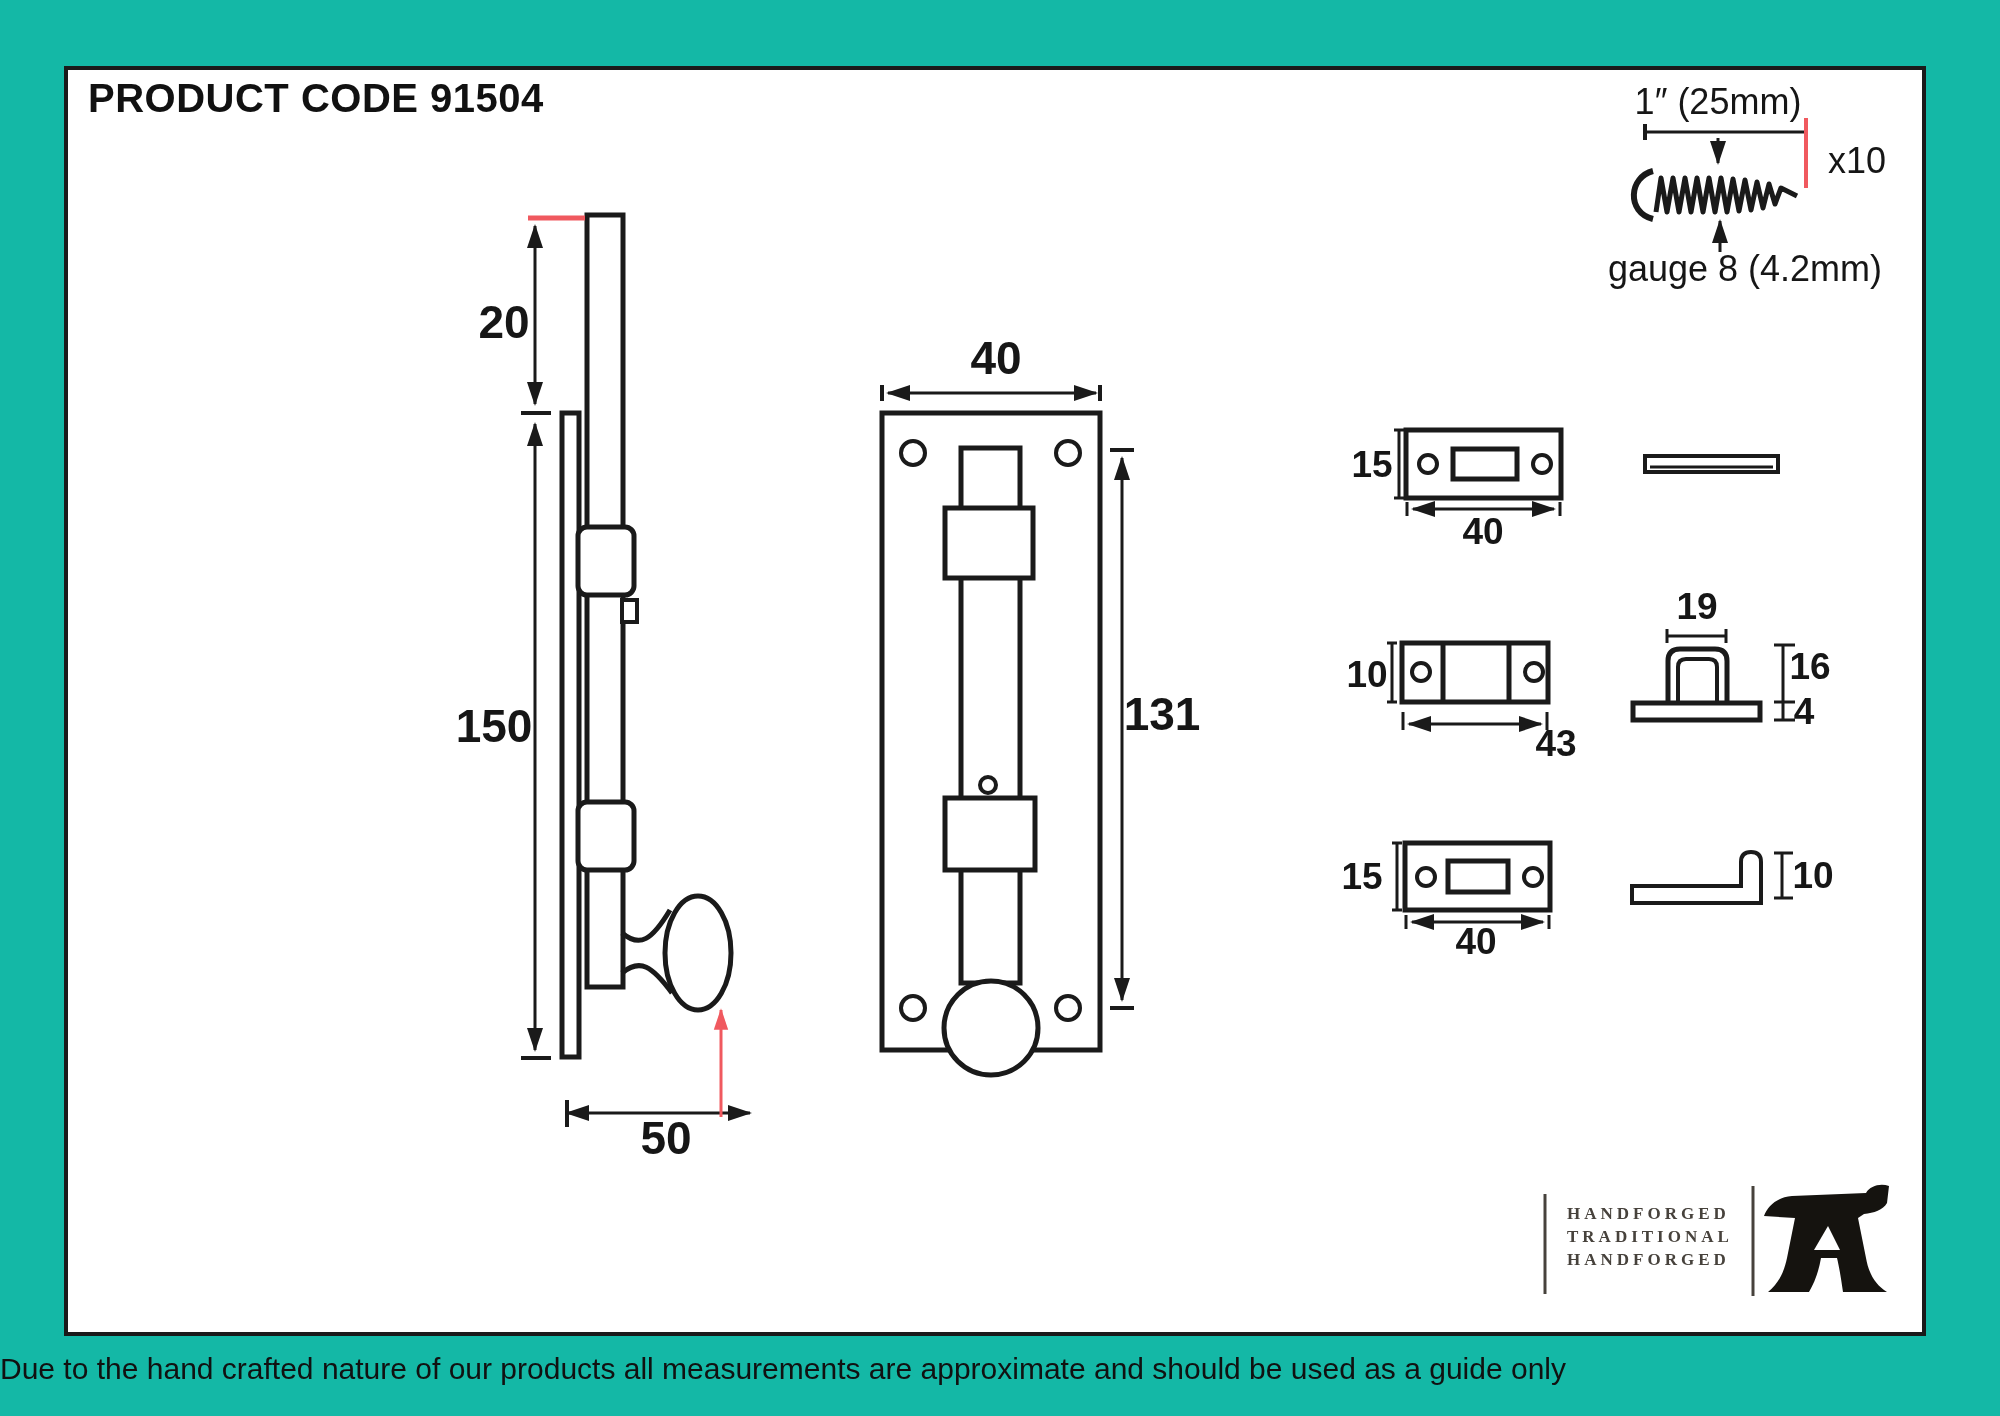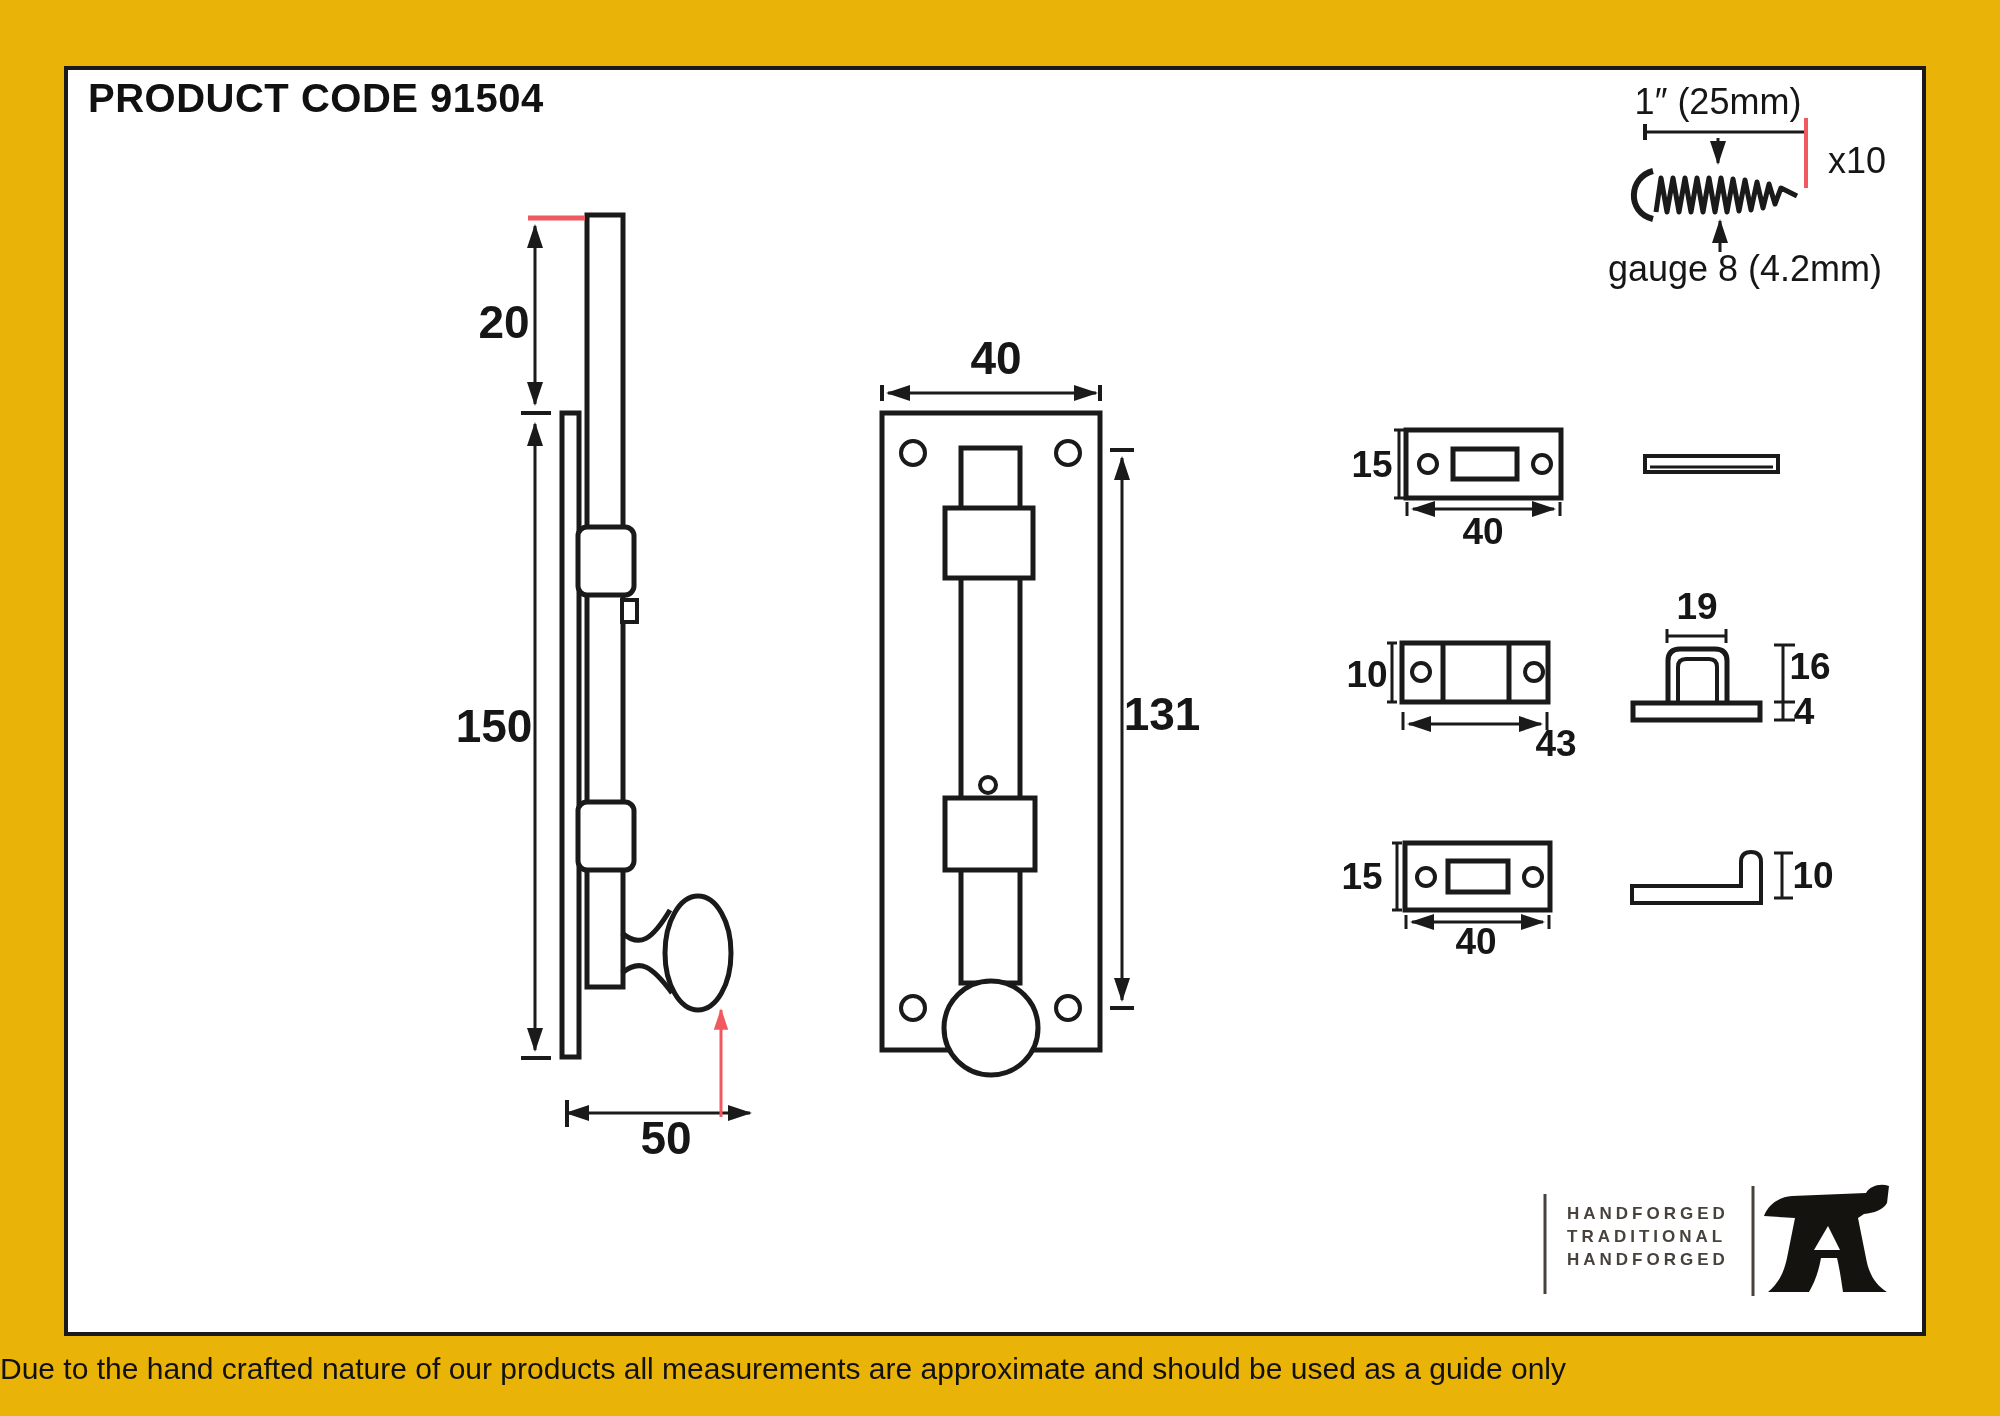--- a/index.html
+++ b/index.html
@@ -1,28 +1,28 @@
 <!DOCTYPE html>
 <html><head>
 <meta charset="utf-8">
 <style>
   html,body{margin:0;padding:0;background:#fff;}
-  .page{position:relative;width:2000px;height:1416px;background:#eab308;overflow:hidden;
+  .page{position:relative;width:2000px;height:1416px;background:#14b8a6;overflow:hidden;
         font-family:"Liberation Sans",sans-serif;color:#1a1a1a;}
   .frame{position:absolute;left:64px;top:66px;width:1862px;height:1270px;
          border:4px solid #1a1a1a;box-sizing:border-box;background:#fff;}
   svg.art{position:absolute;left:0;top:0;}
   .label{position:absolute;transform:translate(-50%,-50%);white-space:nowrap;
          font-weight:600;color:#161616;line-height:1;}
   .title{position:absolute;left:88px;top:76px;font-size:40px;font-weight:600;
          letter-spacing:0.5px;color:#111;}
   .dim-lg{font-size:46px;}
   .dim-md{font-size:37px;}
   .screw-label{font-size:36px;font-weight:400;}
-  .logo-line{position:absolute;font-family:Liberation Sans, sans-serif;font-weight:700;
+  .logo-line{position:absolute;font-family:Liberation Serif, serif;font-weight:700;
              font-size:17px;letter-spacing:4px;color:#47423c;line-height:1;}
   .disclaimer{position:absolute;left:0;top:1352px;width:2000px;text-align:left;
               font-size:30px;font-weight:400;color:#111;}
 </style>
 </head>
 <body>
 
 <div class="page">
 
   <div class="frame"></div>

